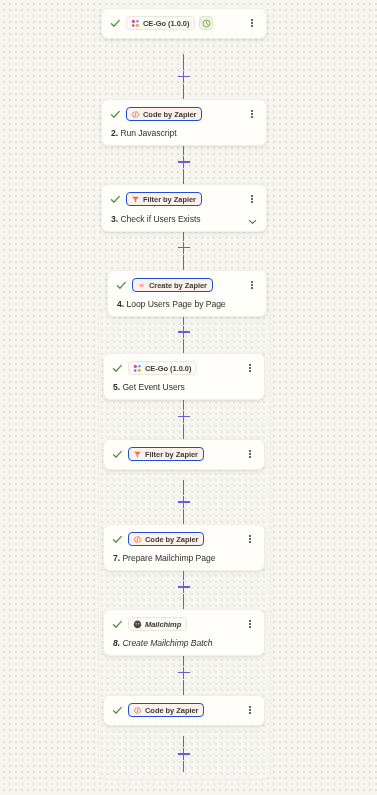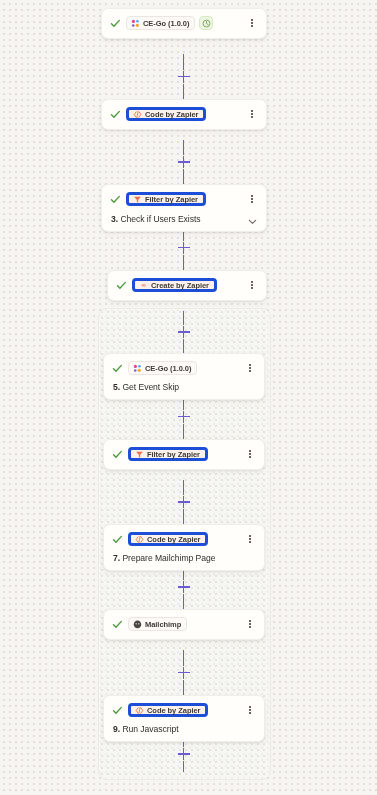--- a/index.html
+++ b/index.html
@@ -75,21 +75,21 @@
     height: 14px;
     padding: 0 5px 0 4px;
     border-radius: 4px;
     font-size: 7.5px;
     font-weight: bold;
     letter-spacing: -0.05px;
     white-space: nowrap;
   }
   .app-badge.zapier {
     background: #fdf1ec;
-    border: 3px solid #1d4ed8;
+    border: 1px solid #1d4ed8;
     color: #3d3a36;
   }
   .app-badge.plain {
     background: #fbfaf7;
     border: 1px solid #eae7e0;
     color: #3d3a36;
   }
   .badge-icon {
     width: 9px;
     height: 9px;
@@ -282,20 +282,23 @@
               </svg>
             </span>
             <span>Code by Zapier</span>
           </span>
           <span class="kebab">
             <i></i>
             <i></i>
             <i></i>
           </span>
         </div>
+        <div class="card-bottom">
+          <span class="step-title"><span class="num">2.</span> <span>Run Javascript</span></span>
+        </div>
       </div>
       <div class="card" style="top: 184px; left: 101px; width: 166px;">
         <div class="card-top">
           <span class="check">
             <svg width="11" height="11" viewBox="0 0 12 12">
               <path d="M1.6 6.3 L4.3 9 L10.2 2.6" fill="none" stroke="#4c9a3f" stroke-width="1.5" stroke-linecap="round" stroke-linejoin="round"></path>
             </svg>
           </span>
           <span class="app-badge zapier">
             <span>
@@ -332,20 +335,23 @@
               </svg>
             </span>
             <span>Create by Zapier</span>
           </span>
           <span class="kebab">
             <i></i>
             <i></i>
             <i></i>
           </span>
         </div>
+        <div class="card-bottom">
+          <span class="step-title"><span class="num">4.</span> <span>Loop Users Page by Page</span></span>
+        </div>
       </div>
       <div class="card" style="top: 353px; left: 103px; width: 162px;">
         <div class="card-top">
           <span class="check">
             <svg width="11" height="11" viewBox="0 0 12 12">
               <path d="M1.6 6.3 L4.3 9 L10.2 2.6" fill="none" stroke="#4c9a3f" stroke-width="1.5" stroke-linecap="round" stroke-linejoin="round"></path>
             </svg>
           </span>
           <span class="app-badge plain">
             <span>
@@ -358,21 +364,21 @@
             </span>
             <span>CE-Go (1.0.0)</span>
           </span>
           <span class="kebab">
             <i></i>
             <i></i>
             <i></i>
           </span>
         </div>
         <div class="card-bottom">
-          <span class="step-title"><span class="num">5.</span> <span>Get Event Skip</span></span>
+          <span class="step-title"><span class="num">5.</span> <span>Get Event Users</span></span>
         </div>
       </div>
       <div class="card" style="top: 439px; left: 103px; width: 162px;">
         <div class="card-top">
           <span class="check">
             <svg width="11" height="11" viewBox="0 0 12 12">
               <path d="M1.6 6.3 L4.3 9 L10.2 2.6" fill="none" stroke="#4c9a3f" stroke-width="1.5" stroke-linecap="round" stroke-linejoin="round"></path>
             </svg>
           </span>
           <span class="app-badge zapier">
@@ -410,21 +416,21 @@
           <span class="kebab">
             <i></i>
             <i></i>
             <i></i>
           </span>
         </div>
         <div class="card-bottom">
           <span class="step-title"><span class="num">7.</span> <span>Prepare Mailchimp Page</span></span>
         </div>
       </div>
-      <div class="card" style="top: 609px; left: 103px; width: 162px;">
+      <div class="card" style="top: 609px; left: 103px; width: 162px; font-style: italic;">
         <div class="card-top">
           <span class="check">
             <svg width="11" height="11" viewBox="0 0 12 12">
               <path d="M1.6 6.3 L4.3 9 L10.2 2.6" fill="none" stroke="#4c9a3f" stroke-width="1.5" stroke-linecap="round" stroke-linejoin="round"></path>
             </svg>
           </span>
           <span class="app-badge plain">
             <span>
               <svg class="badge-icon" viewBox="0 0 12 12">
                 <path d="M6 0.8 C3.1 0.8 1.0 3.1 1.0 6.1 C1.0 8.8 2.9 11.0 6 11.0 C9.0 11.0 11.0 8.9 11.0 6.1 C11.0 3.1 8.9 0.8 6 0.8 Z" fill="#4b4640"></path>
@@ -435,20 +441,23 @@
               </svg>
             </span>
             <span>Mailchimp</span>
           </span>
           <span class="kebab">
             <i></i>
             <i></i>
             <i></i>
           </span>
         </div>
+        <div class="card-bottom">
+          <span class="step-title"><span class="num">8.</span> <span>Create Mailchimp Batch</span></span>
+        </div>
       </div>
       <div class="card" style="top: 695px; left: 103px; width: 162px;">
         <div class="card-top">
           <span class="check">
             <svg width="11" height="11" viewBox="0 0 12 12">
               <path d="M1.6 6.3 L4.3 9 L10.2 2.6" fill="none" stroke="#4c9a3f" stroke-width="1.5" stroke-linecap="round" stroke-linejoin="round"></path>
             </svg>
           </span>
           <span class="app-badge zapier">
             <span>
@@ -459,19 +468,16 @@
               </svg>
             </span>
             <span>Code by Zapier</span>
           </span>
           <span class="kebab">
             <i></i>
             <i></i>
             <i></i>
           </span>
         </div>
-        <div class="card-bottom">
-          <span class="step-title"><span class="num">9.</span> <span>Run Javascript</span></span>
-        </div>
       </div>
     </div>
 
 </div>
 
 </body></html>

